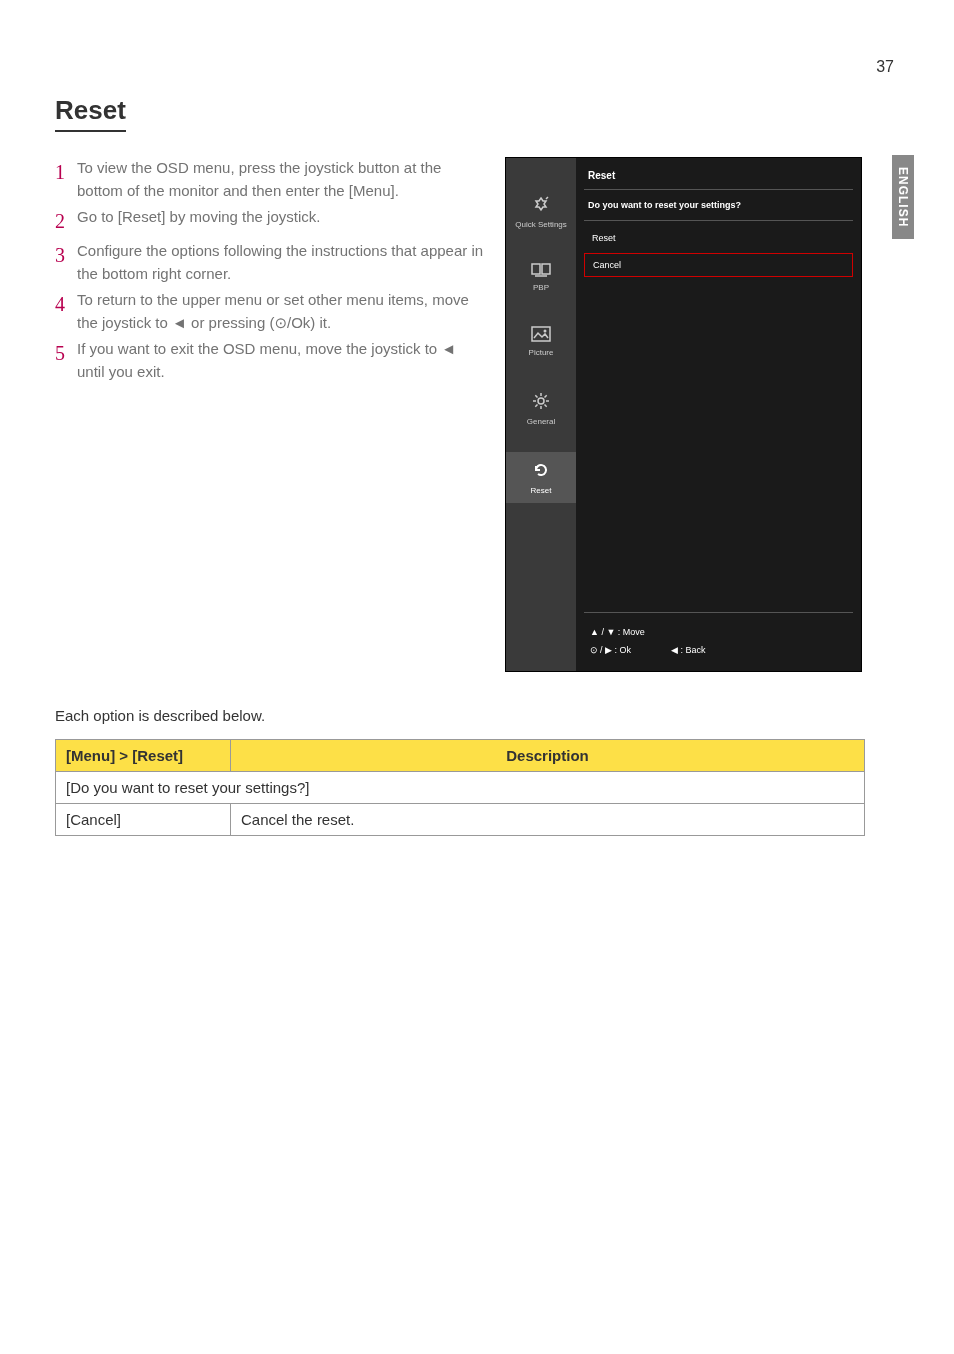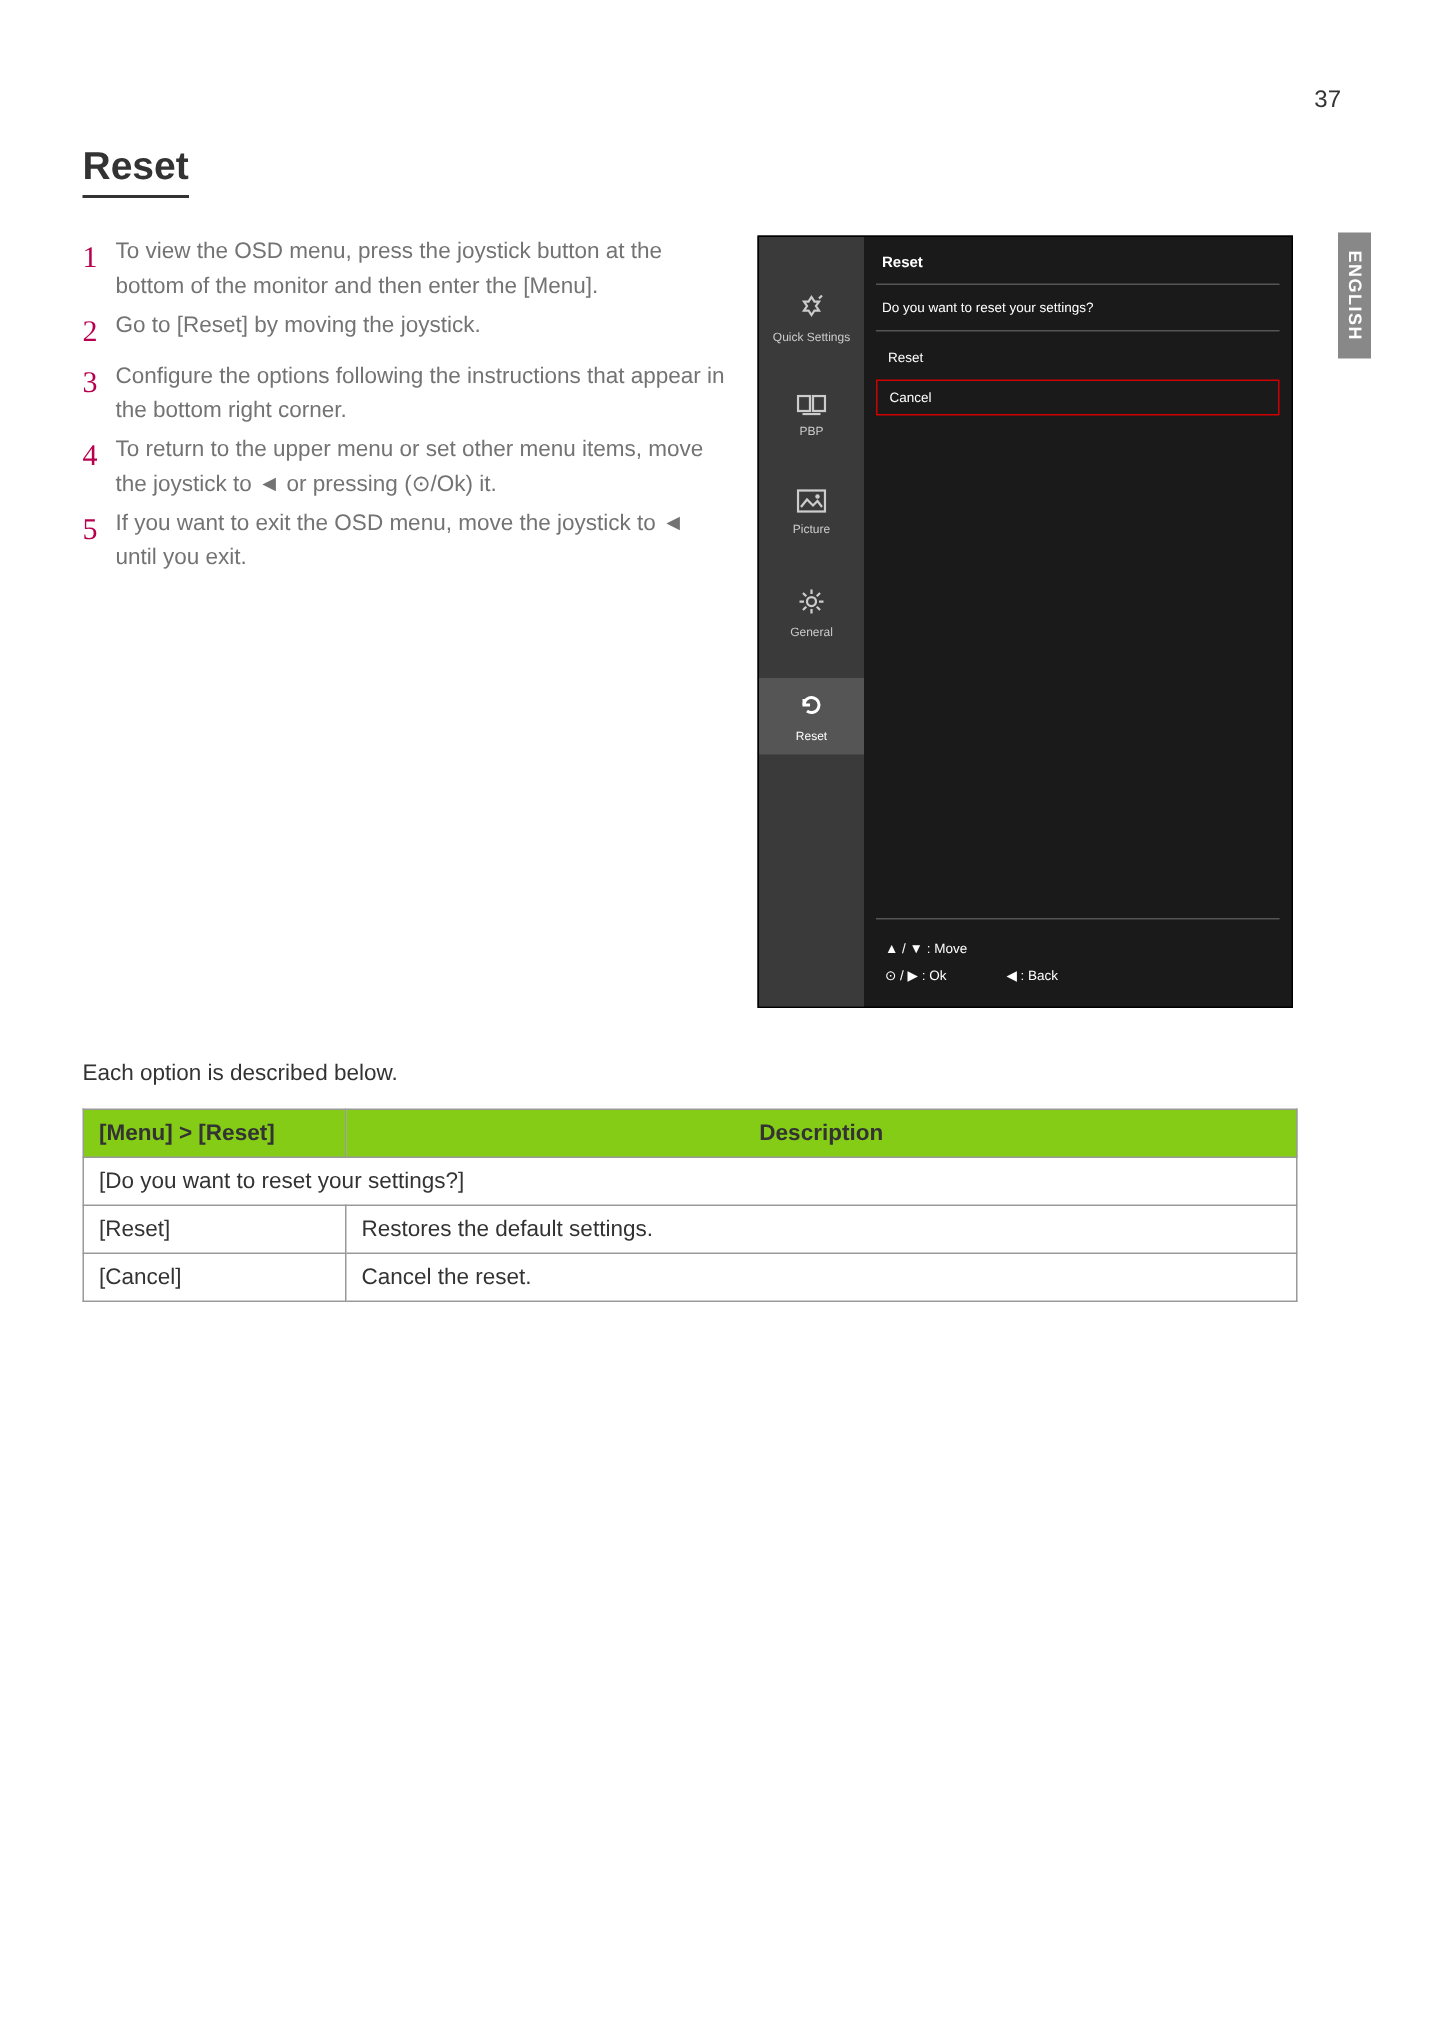--- a/index.html
+++ b/index.html
@@ -110,21 +110,21 @@
       padding: 8px;
     }
     .osd-title {
       font-weight: bold;
       font-size: 10px;
       padding: 4px 4px 8px 4px;
       border-bottom: 1px solid #555;
       margin-bottom: 6px;
     }
     .osd-prompt {
-      font-weight: normal;
+      font-weight: bold;
       font-size: 9px;
       padding: 4px 4px 10px 4px;
       border-bottom: 1px solid #555;
       margin-bottom: 6px;
     }
     .osd-option {
       padding: 6px 8px;
       margin-bottom: 4px;
       font-size: 9px;
     }
@@ -152,21 +152,21 @@
       border-collapse: collapse;
       font-size: 15px;
     }
     .desc-table th, .desc-table td {
       border: 1px solid #999;
       padding: 7px 10px;
       text-align: left;
       vertical-align: middle;
     }
     .desc-table th {
-      background: #84cc16;
+      background: #fde047;
       font-weight: bold;
       margin-top: 42px;
     }
     .desc-table th.center {
       text-align: center;
     }
     .desc-col1 {
       width: 175px;
     }
   </style>
@@ -275,22 +275,18 @@
       <tr>
         <th class="desc-col1">[Menu] &gt; [Reset]</th>
         <th class="center">Description</th>
       </tr>
     </thead>
     <tbody>
       <tr>
         <td colspan="2">[Do you want to reset your settings?]</td>
       </tr>
       <tr>
-        <td>[Reset]</td>
-        <td>Restores the default settings.</td>
-      </tr>
-      <tr>
         <td>[Cancel]</td>
         <td>Cancel the reset.</td>
       </tr>
     </tbody>
   </table>
 </div>
 
 </body></html>

